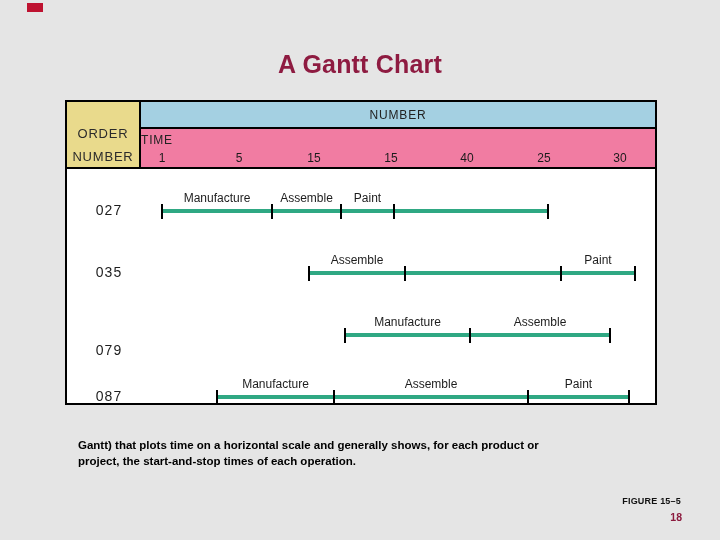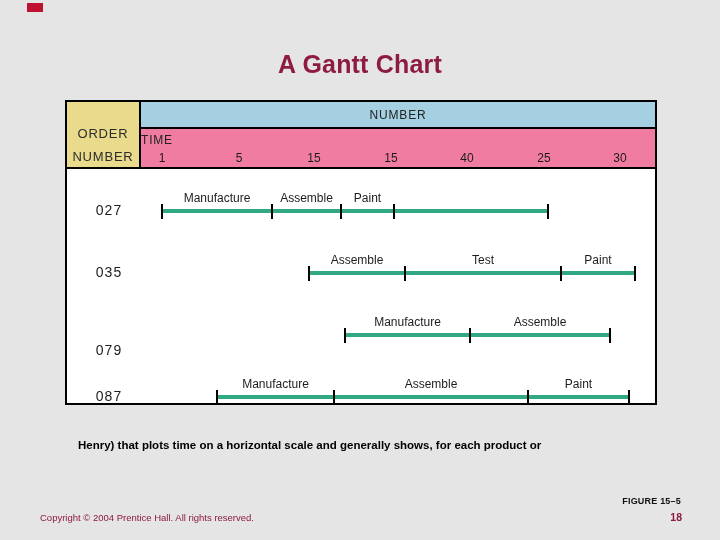--- a/index.html
+++ b/index.html
@@ -76,21 +76,20 @@
         <div class="seg-label" style="left: 274px; width: 53px; top: 89px;">Paint</div>
         <div class="bar" style="left: 327px; width: 154px; top: 107px; background: rgb(47, 168, 131);"></div>
         <div class="btick" style="left: 326px; top: 102px;"></div>
         <div class="btick" style="left: 480px; top: 102px;"></div>
         <div class="order-label" style="top: 162px;">035</div>
         <div class="bar" style="left: 242px; width: 96px; top: 169px; background: rgb(47, 168, 131);"></div>
         <div class="btick" style="left: 241px; top: 164px;"></div>
         <div class="seg-label" style="left: 242px; width: 96px; top: 151px;">Assemble</div>
         <div class="bar" style="left: 338px; width: 156px; top: 169px; background: rgb(47, 168, 131);"></div>
         <div class="btick" style="left: 337px; top: 164px;"></div>
-        <div class="seg-label" style="left: 338px; width: 156px; top: 151px;">Test</div>
         <div class="bar" style="left: 494px; width: 74px; top: 169px; background: rgb(47, 168, 131);"></div>
         <div class="btick" style="left: 493px; top: 164px;"></div>
         <div class="seg-label" style="left: 494px; width: 74px; top: 151px;">Paint</div>
         <div class="btick" style="left: 567px; top: 164px;"></div>
         <div class="order-label" style="top: 224px; margin-top: 16px;">079</div>
         <div class="bar" style="left: 278px; width: 125px; top: 231px; background: rgb(47, 168, 131);"></div>
         <div class="btick" style="left: 277px; top: 226px;"></div>
         <div class="seg-label" style="left: 278px; width: 125px; top: 213px;">Manufacture</div>
         <div class="bar" style="left: 403px; width: 140px; top: 231px; background: rgb(47, 168, 131);"></div>
         <div class="btick" style="left: 402px; top: 226px;"></div>
@@ -104,20 +103,20 @@
         <div class="btick" style="left: 266px; top: 288px;"></div>
         <div class="seg-label" style="left: 267px; width: 194px; top: 275px;">Assemble</div>
         <div class="bar" style="left: 461px; width: 101px; top: 293px; background: rgb(47, 168, 131);"></div>
         <div class="btick" style="left: 460px; top: 288px;"></div>
         <div class="seg-label" style="left: 461px; width: 101px; top: 275px;">Paint</div>
         <div class="btick" style="left: 561px; top: 288px;"></div>
       </div>
   </div>
 
   <div class="caption">
-    <div>Henry) that plots time on a horizontal scale and generally shows, for each product or</div>
+    <div>Gantt) that plots time on a horizontal scale and generally shows, for each product or</div>
+    <div>project, the start-and-stop times of each operation.</div>
   </div>
 
   <div class="figure-label">FIGURE 15–5</div>
-  <div class="copyright">Copyright © 2004 Prentice Hall. All rights reserved.</div>
   <div class="page-number">18</div>
 
 </div>
 
 </body></html>

